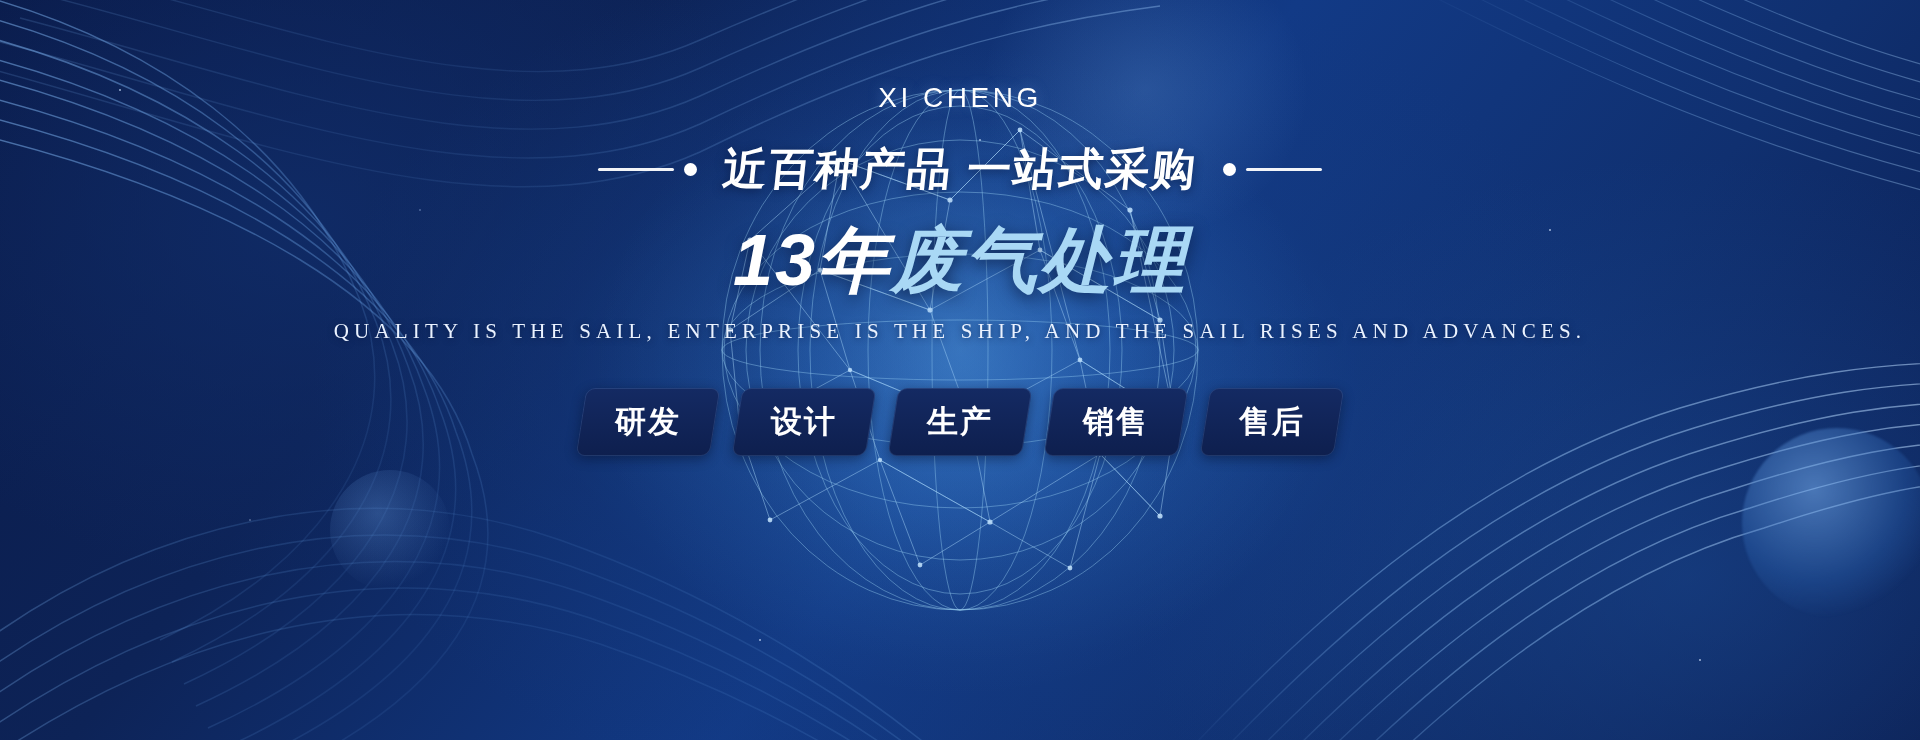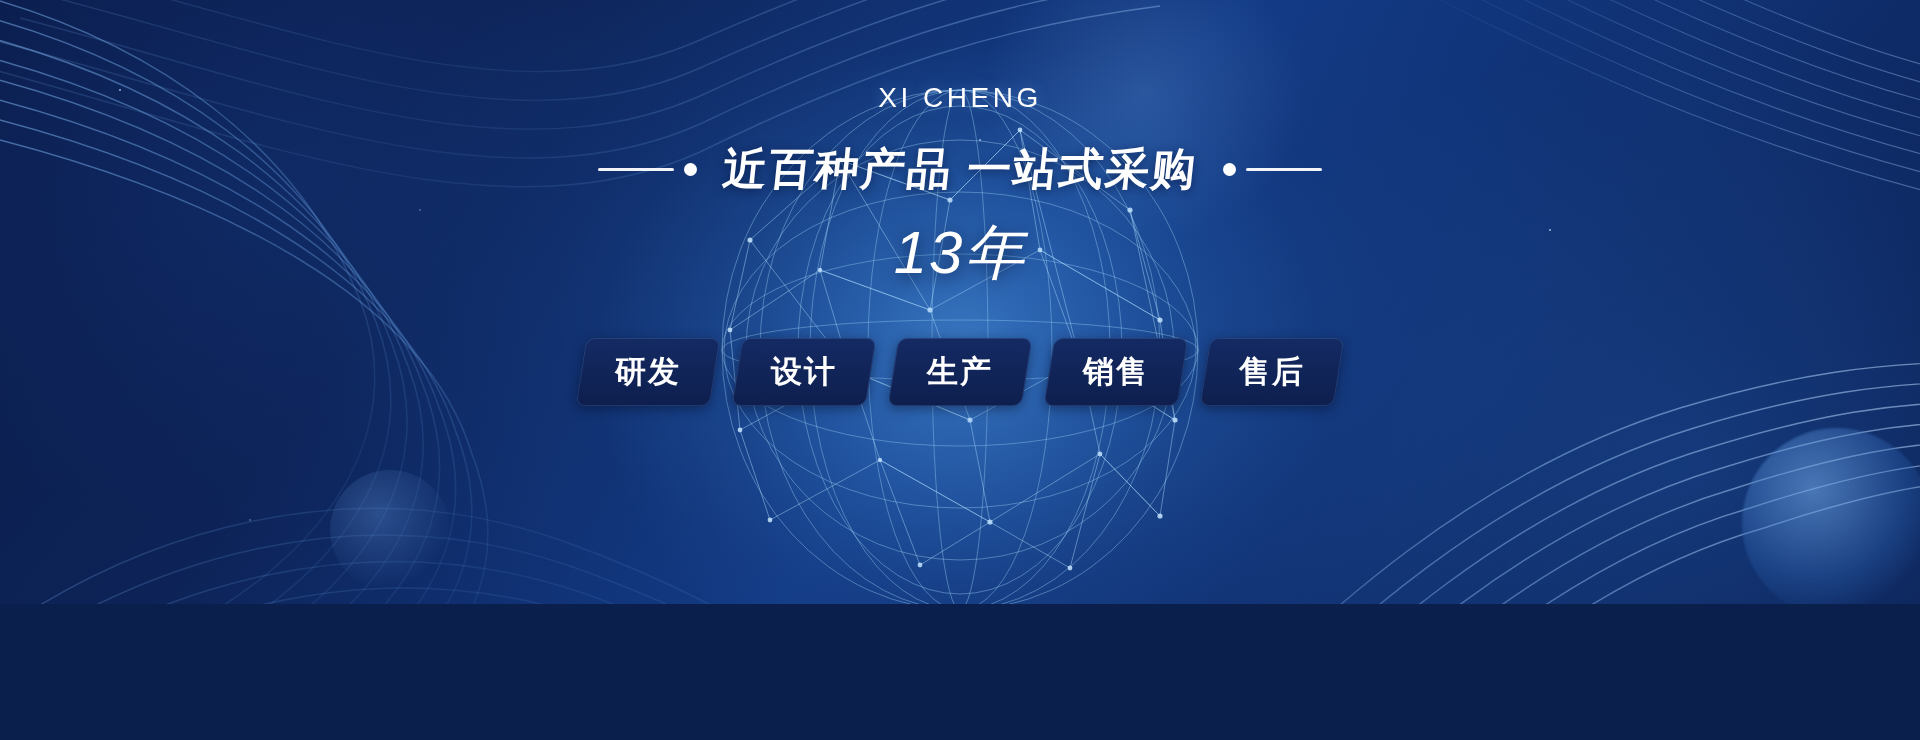--- a/index.html
+++ b/index.html
@@ -1,19 +1,19 @@
 <!DOCTYPE html>
 <html><head>
 <meta charset="utf-8">
 <style>
   html,body{margin:0;padding:0;background:#0b1f4d;}
   *{box-sizing:border-box;}
   .banner{
     position:relative;
-    width:1920px;height:604px;
+    width:1920px;height:740px;
     overflow:hidden;
     font-family:"Liberation Sans","DejaVu Sans",sans-serif;
     background:
       radial-gradient(ellipse 900px 620px at 50% 52%, rgba(36,98,176,.55) 0%, rgba(21,60,130,.30) 45%, rgba(10,30,80,0) 72%),
       radial-gradient(ellipse 700px 520px at 16% 30%, rgba(16,44,104,.85) 0%, rgba(12,33,86,0) 70%),
       radial-gradient(ellipse 800px 600px at 88% 78%, rgba(30,80,155,.45) 0%, rgba(12,33,86,0) 70%),
       linear-gradient(128deg, #0a1b4a 0%, #0d2357 26%, #123a86 52%, #103070 74%, #0a1c4e 100%);
   }
 
   
@@ -62,21 +62,21 @@
   .deco .dot{width:13px;height:13px;border-radius:50%;background:#ffffff;}
   .deco.right{flex-direction:row;}
   .subtitle{
     font-size:44px;font-weight:700;color:#ffffff;letter-spacing:2px;white-space:nowrap;
     text-shadow:0 2px 10px rgba(6,22,60,.65);
     transform:skewX(-6deg);
   }
 
   .headline{
     margin-top:14px;
-    font-size:60px;font-weight:400;letter-spacing:2px;white-space:nowrap;
+    font-size:72px;font-weight:700;letter-spacing:2px;white-space:nowrap;
     font-style:italic;
     color:#ffffff;
     text-shadow:0 4px 16px rgba(5,18,52,.70);
     display:flex;align-items:baseline;
   }
   .headline .accent{color:#a9d8f5;}
   .headline .plain{color:#ffffff;}
   .headline .num{font-style:italic;}
 
   .tagline{
@@ -283,22 +283,24 @@
       </div>
       <div class="subtitle">近百种产品 一站式采购</div>
       <div class="deco right">
         <span class="dot"></span>
         <span class="bar"></span>
       </div>
     </div>
 
     <div class="headline">
       <span class="plain num">13年</span>
+      <span class="accent">废气处理</span>
     </div>
 
+    <div class="tagline">QUALITY IS THE SAIL, ENTERPRISE IS THE SHIP, AND THE SAIL RISES AND ADVANCES.</div>
 
     <div class="badges">
       <div class="badge">
         <span>研发</span>
       </div>
       <div class="badge">
         <span>设计</span>
       </div>
       <div class="badge">
         <span>生产</span>

